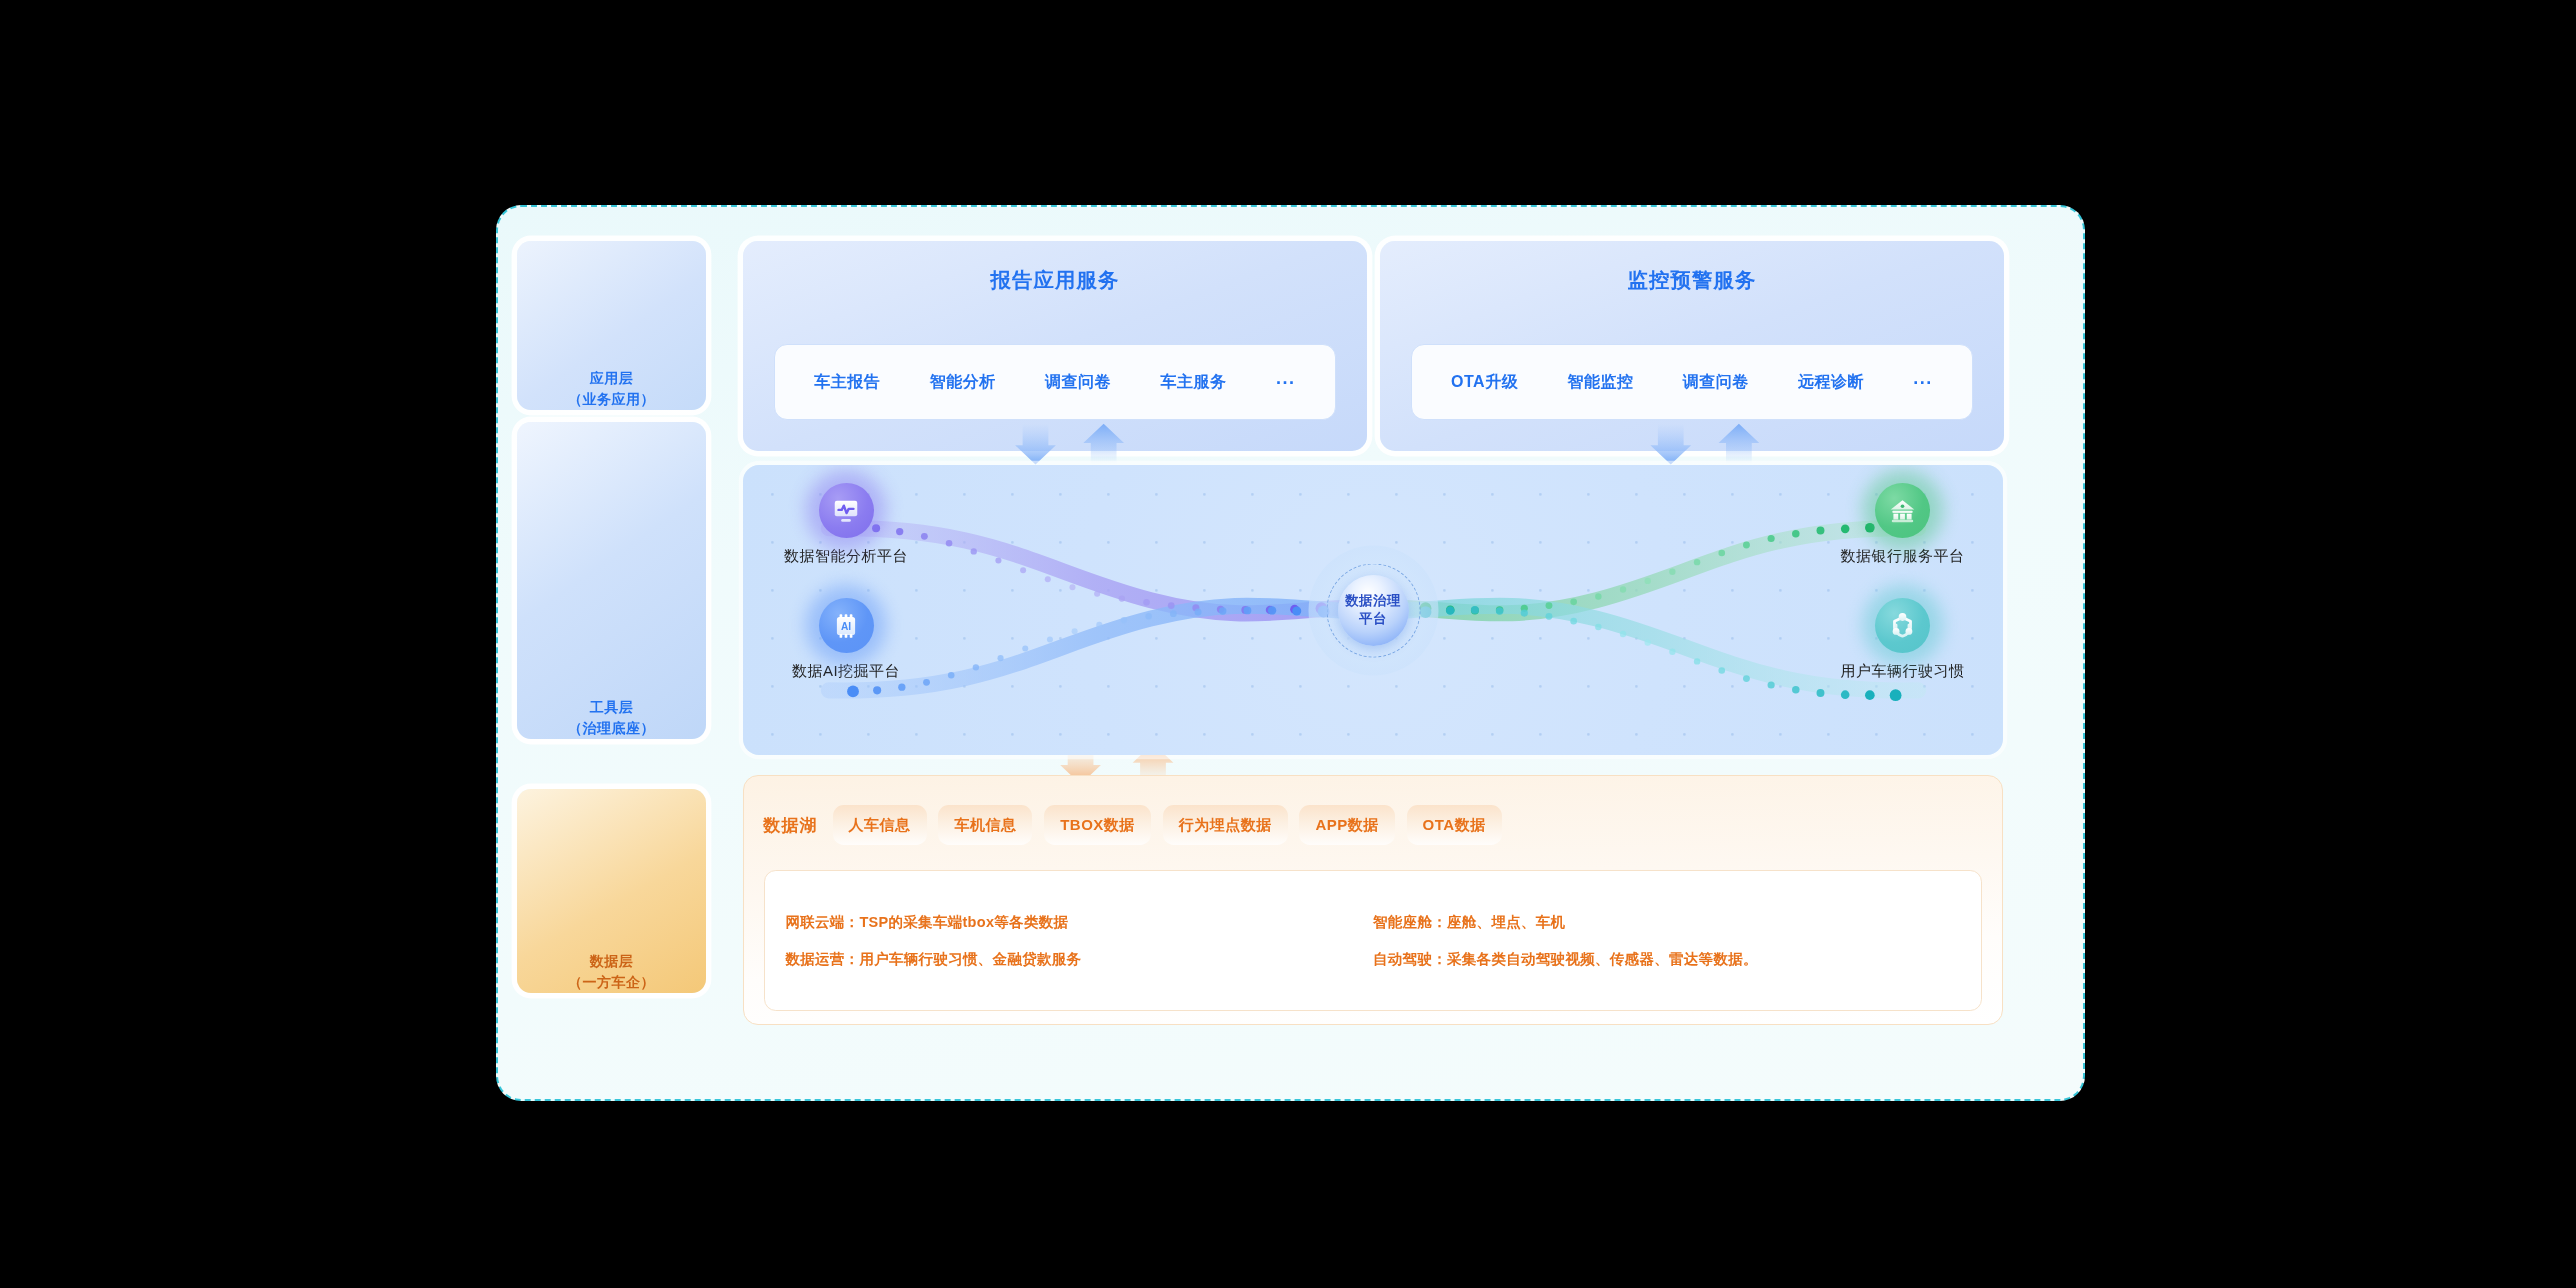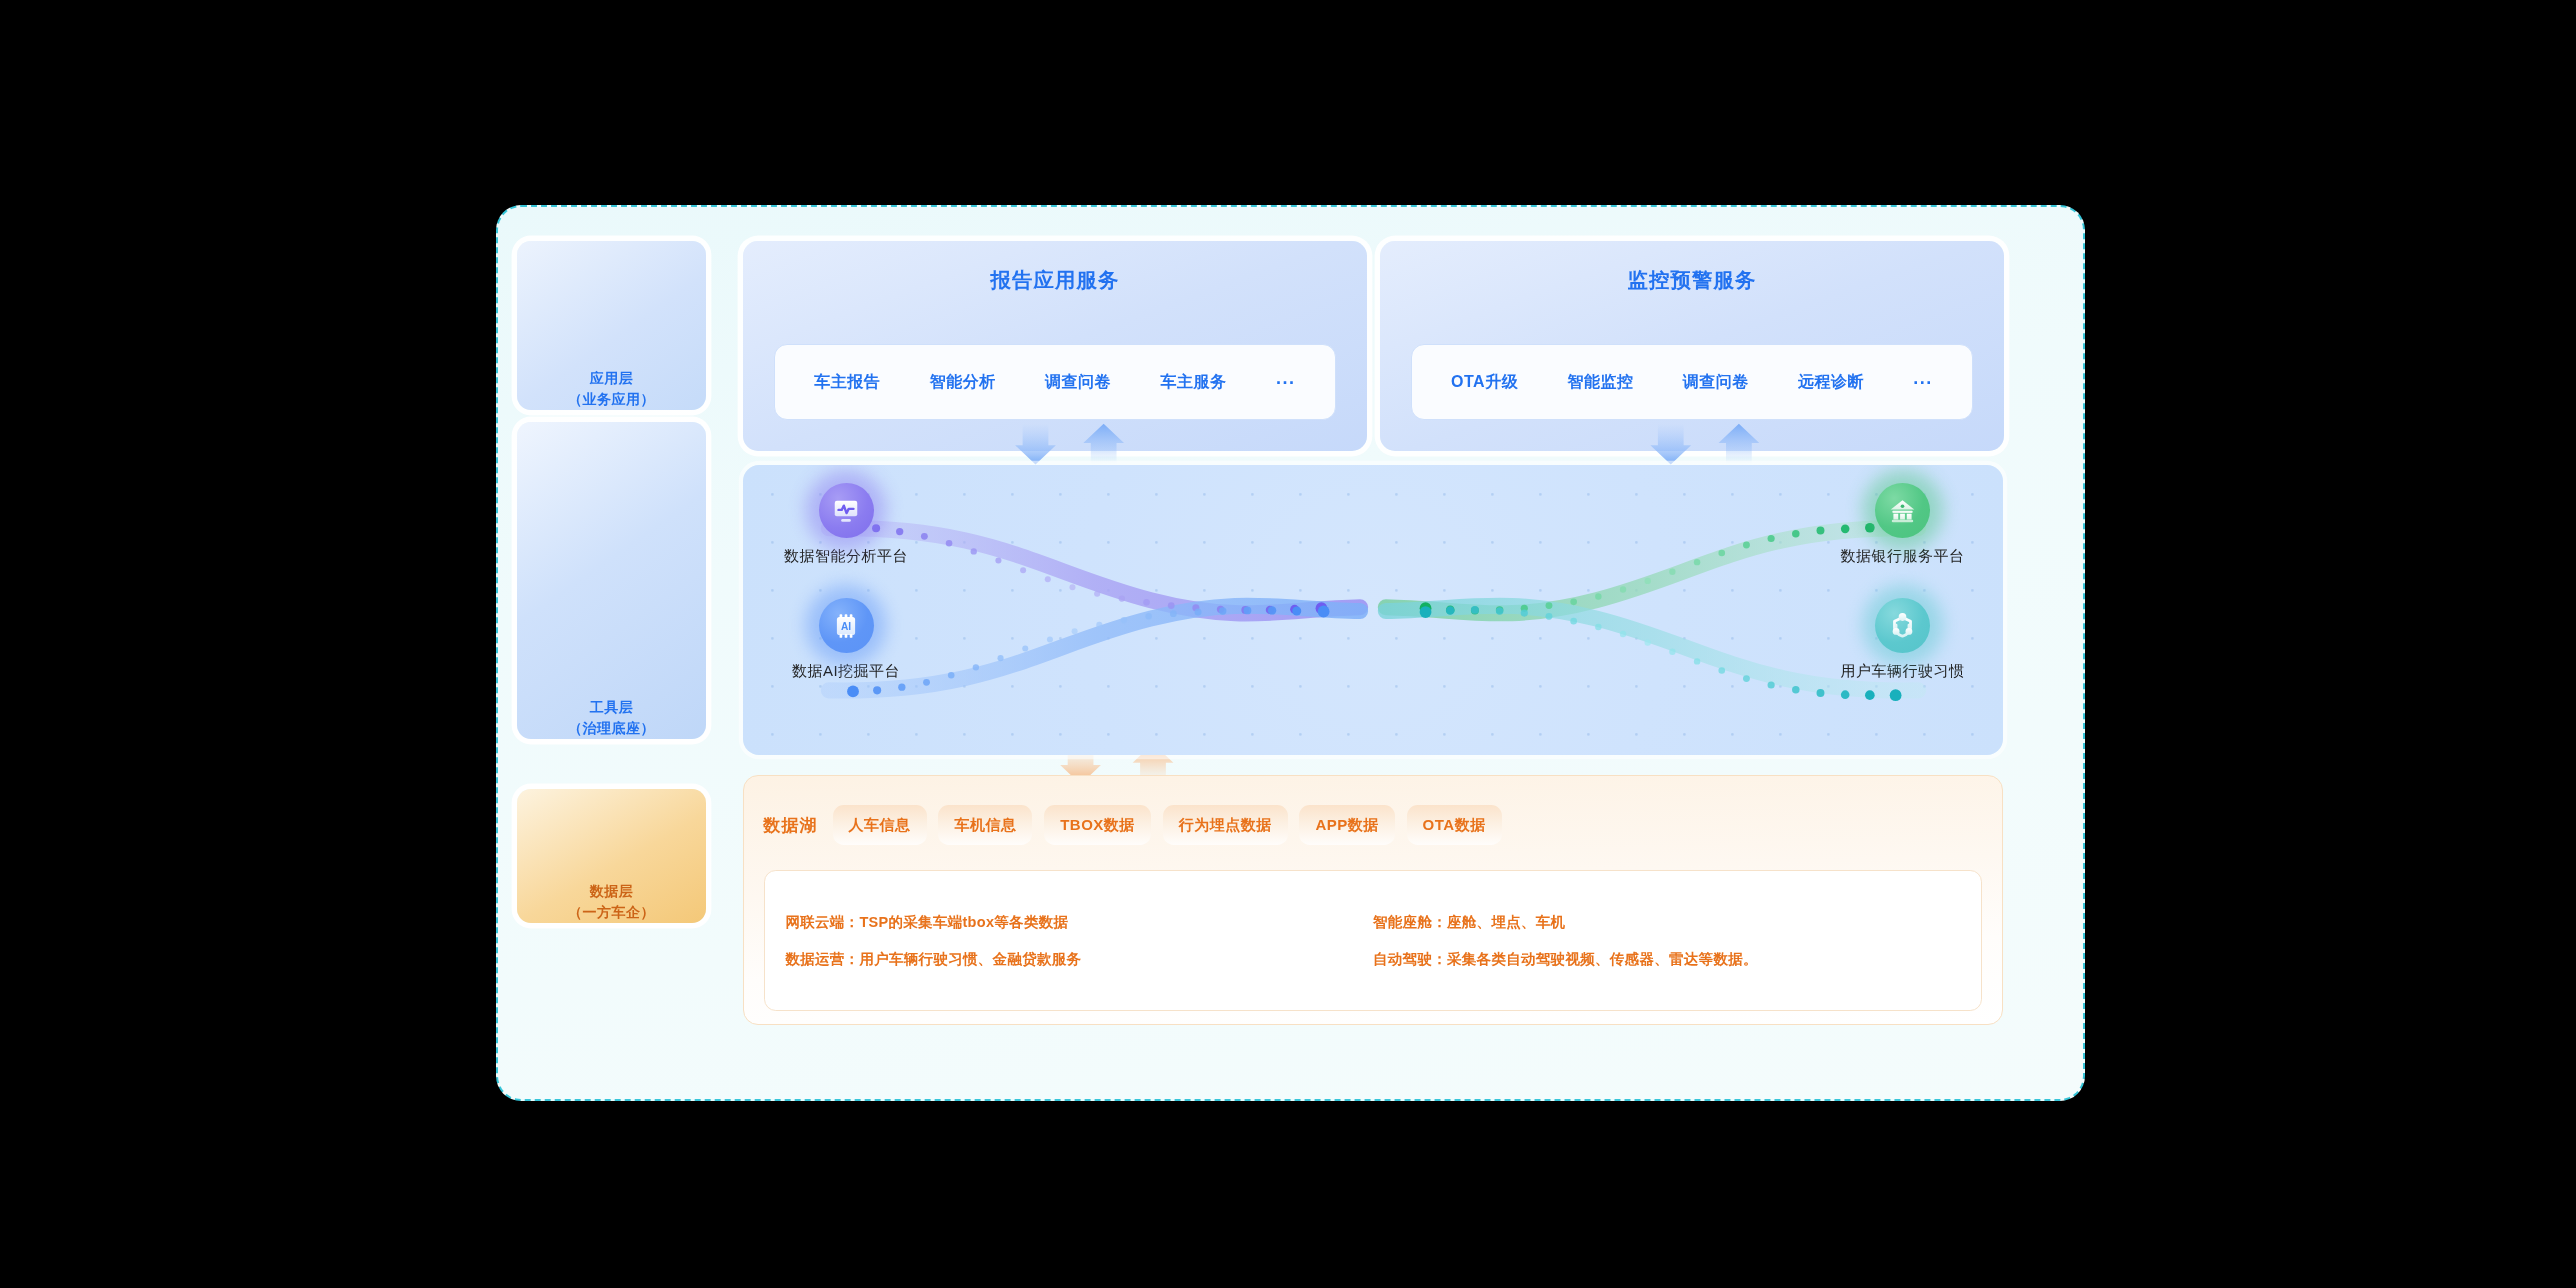--- a/index.html
+++ b/index.html
@@ -43,21 +43,21 @@
     color: #2272f0;
     box-shadow: 0 0 0 5.4px rgba(255,255,255,0.95);
   }
   .rail-tool {
     top: 215px; height: 317px;
     background: linear-gradient(145deg, #eff5fe 0%, #cfe1fb 45%, #bfd7f8 100%);
     color: #2272f0;
     box-shadow: 0 0 0 5.4px rgba(255,255,255,0.95);
   }
   .rail-data {
-    top: 582px; height: 134px;
+    top: 582px; height: 204px;
     background: linear-gradient(150deg, #fdf3df 0%, #f8d79a 55%, #f4c878 100%);
     color: #cc6417;
     box-shadow: 0 0 0 5.4px rgba(255,255,255,0.95);
   }
   .rail-line { display: block; white-space: nowrap; }
 
   
   .svc-card {
     position: absolute;
     top: 34px;
@@ -472,20 +472,28 @@
           <circle cx="1870" cy="398" r="6.4" fill="#61d2da" opacity="0.8"></circle>
           <circle cx="1916" cy="410" r="6.7" fill="#52ccd4" opacity="0.84"></circle>
           <circle cx="1962" cy="419" r="7" fill="#43c5ce" opacity="0.88"></circle>
           <circle cx="2008" cy="425" r="7.4" fill="#35bec8" opacity="0.92"></circle>
           <circle cx="2054" cy="428" r="8" fill="#27b7c2" opacity="0.96"></circle>
           <circle cx="2100" cy="429" r="9" fill="#19b0bc"></circle>
           <circle cx="2148" cy="429" r="11" fill="#19b0bc"></circle>
         </g>
       </svg>
 
+      <div class="hub">
+        <div class="hub-ring-outer"></div>
+        <div class="hub-ring-dashed"></div>
+        <div class="hub-core">
+          <span>数据治理</span>
+          <span>平台</span>
+        </div>
+      </div>
 
       <div class="node n-analytics">
         <div class="node-glow g-purple"></div>
         <div class="node-circle c-purple">
           <svg width="30" height="30" viewBox="0 0 56 56">
             <defs>
               <linearGradient id="scr1" x1="0" y1="0" x2="0" y2="1">
                 <stop offset="0%" stop-color="#ffffff"></stop>
                 <stop offset="100%" stop-color="#dfe2fb"></stop>
               </linearGradient>

